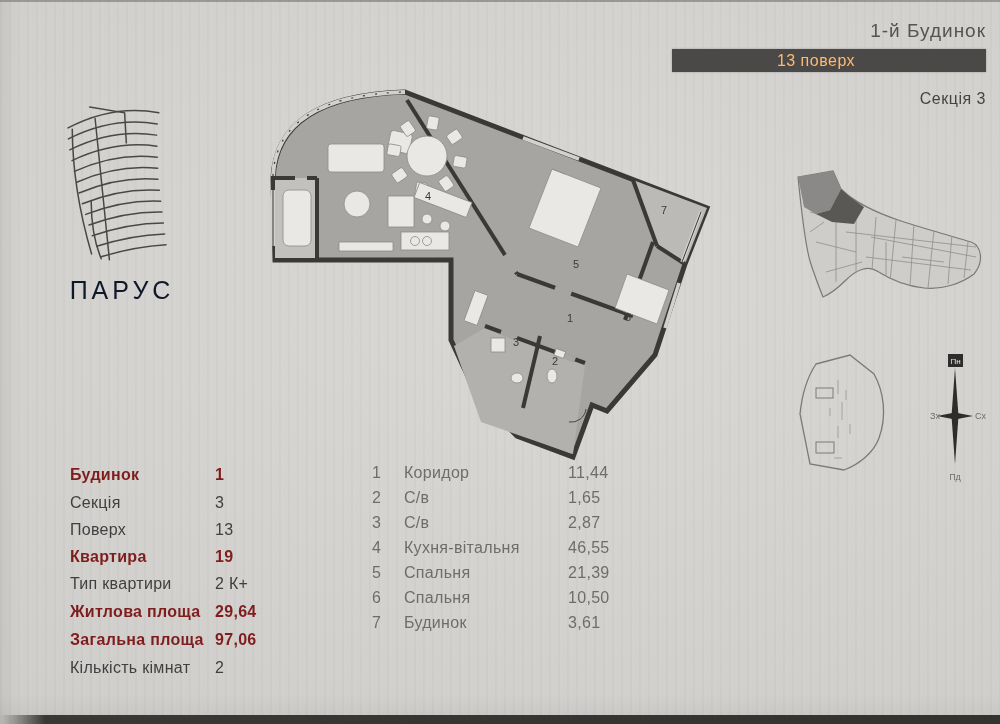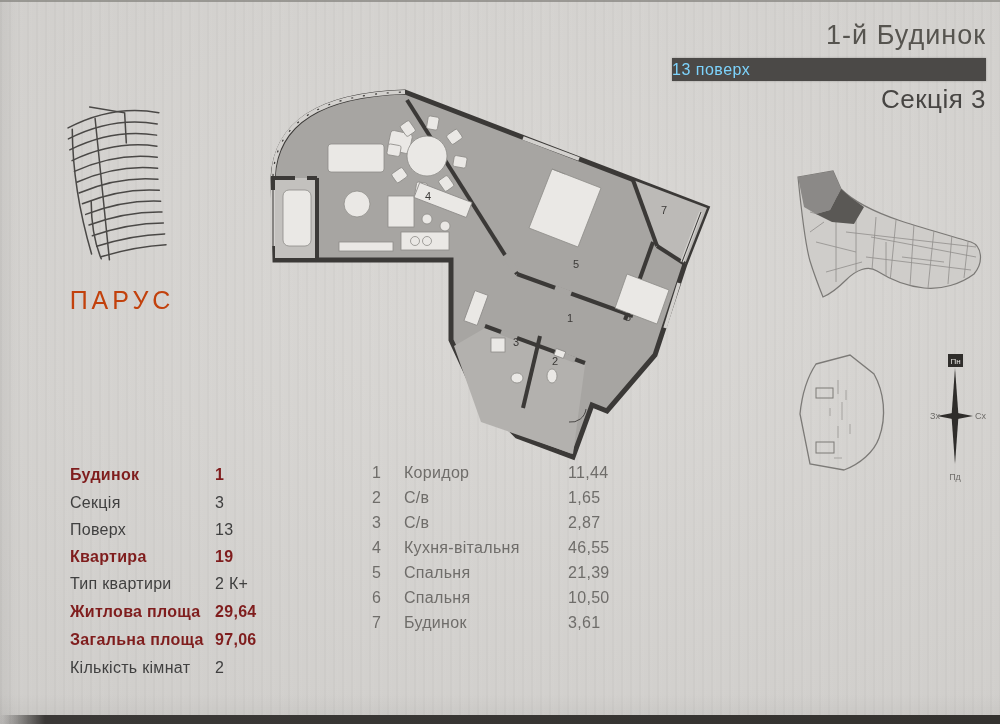--- a/index.html
+++ b/index.html
@@ -16,28 +16,28 @@
       repeating-linear-gradient(90deg, rgba(0,0,0,0.018) 0 2px, rgba(255,255,255,0.015) 2px 5px, rgba(0,0,0,0.0) 5px 9px),
       linear-gradient(90deg, rgba(0,0,0,0.05) 0, rgba(0,0,0,0.0) 18px),
       linear-gradient(0deg, rgba(0,0,0,0.05) 0, rgba(0,0,0,0.0) 30px),
       radial-gradient(120% 100% at 55% 40%, rgba(255,255,255,0.06), rgba(0,0,0,0.05));
   }
   .top-edge{position:absolute;left:0;top:0;width:1000px;height:2px;background:#8b8985;opacity:.8;}
   .bottom-edge{position:absolute;left:0;bottom:0;width:1000px;height:9px;
     background:linear-gradient(90deg, rgba(58,56,54,0) 0, #3a3836 45px, #34322f 100%);}
   
   .hdr{position:absolute;right:14px;top:20px;width:320px;text-align:right;}
-  .hdr-building{font-size:27px;color:#56544f;letter-spacing:1px;}
+  .hdr-building{font-size:19px;color:#56544f;letter-spacing:1px;}
   .hdr-bar{margin-top:7px;margin-left:6px;height:23px;background:#4b4947;
-    color:#7dd3fc;font-size:16px;line-height:23px;text-align:left;padding-right:26px;letter-spacing:.5px;
+    color:#fdba74;font-size:16px;line-height:23px;text-align:center;padding-right:26px;letter-spacing:.5px;
     box-shadow:0 0 2px rgba(0,0,0,.25);}
-  .hdr-section{margin-top:3px;font-size:26px;color:#474543;letter-spacing:.5px;}
+  .hdr-section{margin-top:18px;font-size:16px;color:#474543;letter-spacing:.5px;}
   
   .logo{position:absolute;left:52px;top:90px;width:140px;text-align:center;}
-  .logo-word{font-size:25px;color:#c2410c;letter-spacing:4px;margin-top:12px;}
+  .logo-word{font-size:25px;color:#0f172a;letter-spacing:4px;margin-top:2px;}
   .logo-city{font-size:46px;color:#3f3d3b;letter-spacing:3px;line-height:40px;}
   
   .plan{position:absolute;left:255px;top:78px;width:470px;height:420px;}
   .plan-label{position:absolute;font-size:11px;color:#3c3a38;letter-spacing:0;}
   
   .info-table{position:absolute;left:70px;top:458px;width:300px;}
   .info-row{position:absolute;left:0;width:300px;height:20px;font-size:16px;color:#404040;letter-spacing:.3px;}
   .info-row .val{position:absolute;left:145px;}
   .info-row.b{font-weight:bold;color:#7f1d1d;}
   .rooms-table{position:absolute;left:372px;top:458px;width:270px;}

